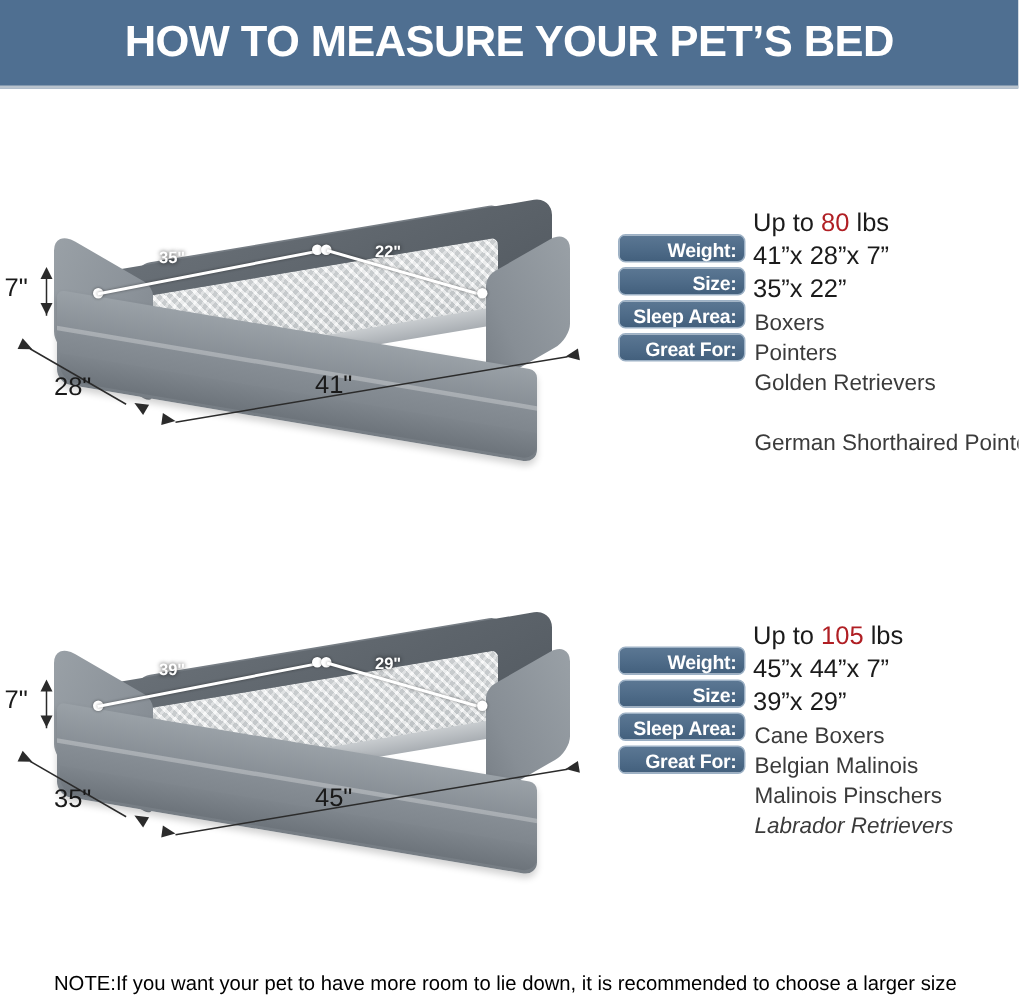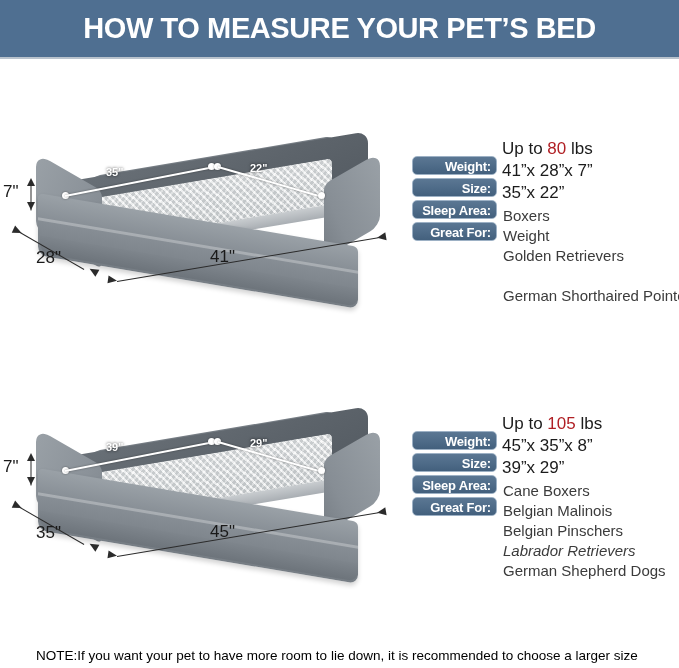--- a/index.html
+++ b/index.html
@@ -181,21 +181,21 @@
       <div class="pill">
         <span>Sleep Area:</span>
       </div>
       <div class="spec-value">35”x 22”</div>
     </div>
     <div class="spec-row">
       <div class="pill">
         <span>Great For:</span>
       </div>
       <div class="breed" style="top:1px;">Boxers</div>
-      <div class="breed" style="top:21px;">Weight</div>
+      <div class="breed" style="top:21px;">Pointers</div>
       <div class="breed" style="top:41px;">Golden Retrievers</div>
       <div class="breed" style="top:81px;">German Shorthaired Pointers</div>
     </div>
   </div>
 </div>
 
 <div class="section" id="section-1">
 
   <div class="bed-figure">
     <div class="bed">
@@ -242,34 +242,33 @@
         <span>Weight:</span>
       </div>
       <div class="spec-value">
         <span>Up to </span><span class="accent">105</span><span> lbs</span>
       </div>
     </div>
     <div class="spec-row">
       <div class="pill">
         <span>Size:</span>
       </div>
-      <div class="spec-value">45”x 35”x 8”</div>
+      <div class="spec-value">45”x 44”x 7”</div>
     </div>
     <div class="spec-row">
       <div class="pill">
         <span>Sleep Area:</span>
       </div>
       <div class="spec-value">39”x 29”</div>
     </div>
     <div class="spec-row">
       <div class="pill">
         <span>Great For:</span>
       </div>
       <div class="breed" style="top:1px;">Cane Boxers</div>
       <div class="breed" style="top:21px;text-align:right;">Belgian Malinois</div>
-      <div class="breed" style="top:41px;">Belgian Pinschers</div>
+      <div class="breed" style="top:41px;">Malinois Pinschers</div>
       <div class="breed" style="top:61px;font-style:italic;">Labrador Retrievers</div>
-      <div class="breed" style="top:81px;">German Shepherd Dogs</div>
     </div>
   </div>
 </div>
 
 <div class="note">NOTE:If you want your pet to have more room to lie down, it is recommended to choose a larger size</div>
 
 </body></html>

